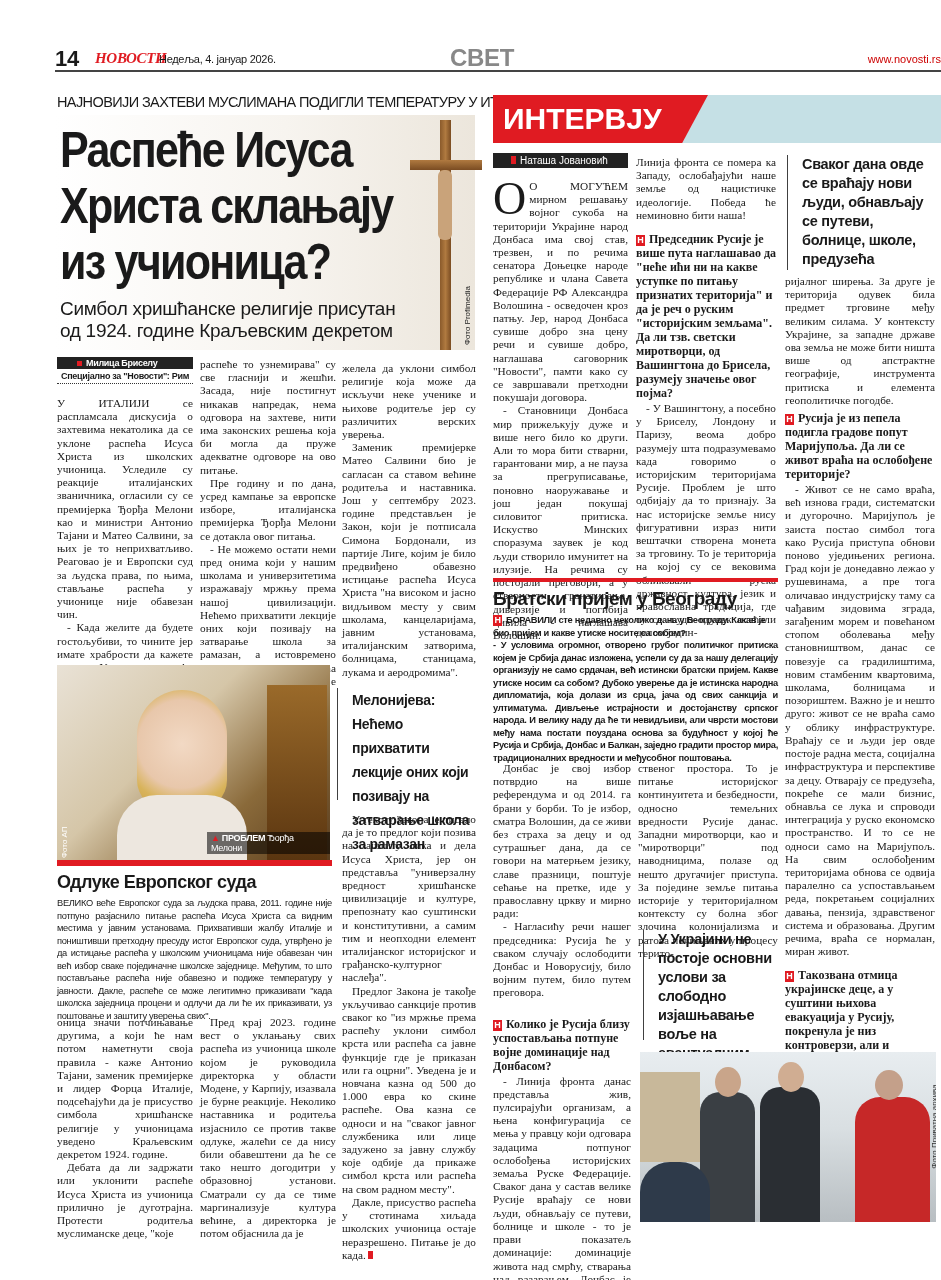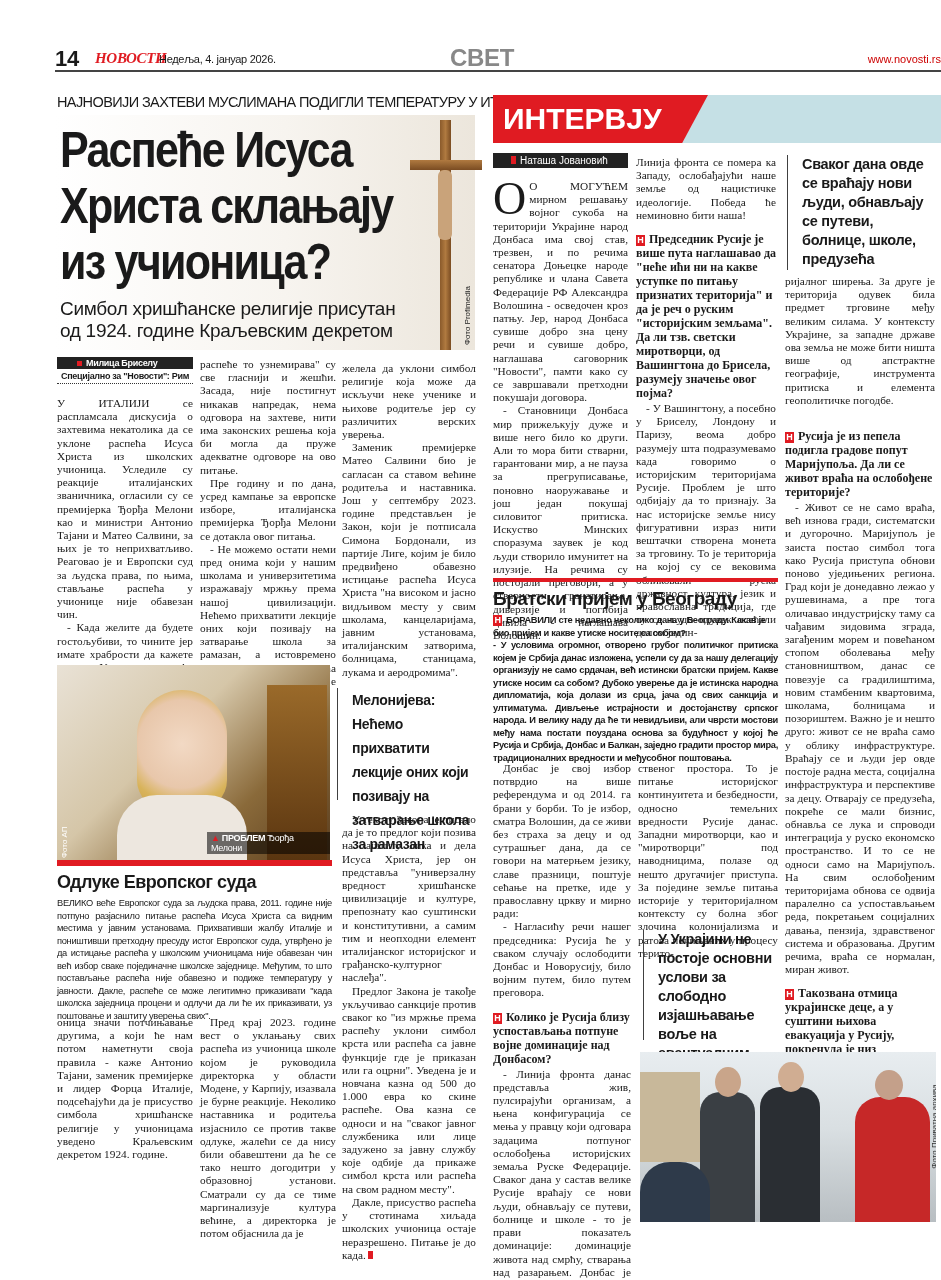--- a/index.html
+++ b/index.html
@@ -84,20 +84,21 @@
 </div>
 
 <div class="abs" style="left:57px;top:860px;width:275px;height:150px">
   <div style="height:6px;background:#e01b22"></div>
   <div class="sans" style="font-size:18px;font-weight:bold;margin:6px 0 4px;letter-spacing:-0.5px">Одлуке Европског суда</div>
   <div class="cond" style="font-size:9.3px;line-height:12.5px;text-align:justify">ВЕЛИКО веће Европског суда за људска права, 2011. године није потпуно разјаснило питање распећа Исуса Христа са видним местима у јавним установама. Прихвативши жалбу Италије и поништивши претходну пресуду истог Европског суда, утврђено је да истицање распећа у школским учионицама није обавезан чин већ избор сваке појединачне школске заједнице. Међутим, то што постављање распећа није обавезно и подиже температуру у јавности. Дакле, распеће се може легитимно приказивати "када школска заједница процени и одлучи да ли ће их приказивати, уз поштовање и заштиту уверења свих".</div>
 </div>
 
 <div class="abs body-text" style="left:57px;top:1016px;width:136px">
   <p style="text-indent:0">оница значи потчињавање другима, а који ће нам потом наметнути своја правила - каже Антонио Тајани, заменик премијерке и лидер Форца Италије, подсећајући да је присуство симбола хришћанске религије у учионицама уведено Краљевским декретом 1924. године.</p>
+  <p>Дебата да ли задржати или уклонити распеће Исуса Христа из учионица прилично је дуготрајна. Протести родитеља муслиманске деце, "које</p>
 </div>
 <div class="abs body-text" style="left:200px;top:1016px;width:136px">
   <p>Пред крај 2023. године вест о уклањању свих распећа из учионица школе којом је руководила директорка у области Модене, у Карпију, изазвала је бурне реакције. Неколико наставника и родитеља изјаснило се против такве одлуке, жалећи се да нису били обавештени да ће се тако нешто догодитри у образовној установи. Сматрали су да се тиме маргинализује култура већине, а директорка је потом објаснила да је</p>
 </div>
 
 <div class="abs" style="left:493px;top:95px;width:540px;height:48px;background:#c5e0e5">
   <div class="abs sans" style="left:0;top:0;width:215px;height:48px;background:#e01b22;color:#fff;font-size:30px;font-weight:bold;line-height:48px;padding-left:10px;clip-path:polygon(0 0,100% 0,88% 100%,0 100%)">ИНТЕРВЈУ</div>
 </div>
 
 <div class="abs" style="left:493px;top:153px;width:135px;background:#222;color:#fff;font-size:10px;padding:2px 0 2px 18px;font-family:Liberation Sans, sans-serif">
@@ -112,36 +113,36 @@
 <div class="abs body-text" style="left:636px;top:156px;width:140px">
   <p style="text-indent:0">Линија фронта се помера ка Западу, ослобађајући наше земље од нацистичке идеологије. Победа ће неминовно бити наша!</p>
   <div class="q" style="margin:10px 0 2px;text-align:left"><span class="qmark">Н</span><span>Председник Русије је више пута наглашавао да "неће ићи ни на какве уступке по питању признатих територија" и да је реч о руским "историјским земљама". Да ли тзв. светски миротворци, од Вашингтона до Брисела, разумеју значење овог појма?</span></div>
   <p>- У Вашингтону, а посебно у Бриселу, Лондону и Паризу, веома добро разумеју шта подразумевамо када говоримо о историјским територијама Русије. Проблем је што одбијају да то признају. За нас историјске земље нису фигуративни израз нити вештачки створена монета за трговину. То је територија на којој су се вековима обликовали руска државност, култура, језик и православна традиција, где су се људи одувек осећали делом једин-</p>
 </div>
 
 <div class="abs redbar cond" style="left:787px;top:155px;width:150px;height:115px;font-size:14.5px;line-height:19px;font-weight:bold">Сваког дана овде се враћају нови људи, обнављају се путеви, болнице, школе, предузећа</div>
 
 <div class="abs body-text" style="left:785px;top:275px;width:150px">
   <p style="text-indent:0">ријалног ширења. За друге је територија одувек била предмет трговине међу великим силама. У контексту Украјине, за западне државе ова земља не може бити ништа више од апстрактне географије, инструмента притиска и елемента геополитичке погодбе.</p>
-  <div class="q" style="margin:22px 0 2px;text-align:left"><span class="qmark">Н</span><span>Русија је из пепела подигла градове попут Маријупоља. Да ли се живот враћа на ослобођене територије?</span></div>
+  <div class="q" style="margin:4px 0 2px;text-align:left"><span class="qmark">Н</span><span>Русија је из пепела подигла градове попут Маријупоља. Да ли се живот враћа на ослобођене територије?</span></div>
   <p>- Живот се не само враћа, већ изнова гради, систематски и дугорочно. Маријупољ је заиста постао симбол тога како Русија приступа обнови поново уједињених региона. Град који је донедавно лежао у рушевинама, а пре тога оличавао индустријску таму са чађавим зидовима зграда, загађеним морем и повећаном стопом оболевања међу становништвом, данас се повезује са градилиштима, новим стамбеним квартовима, школама, болницама и позориштем. Важно је и нешто друго: живот се не враћа само у облику инфраструктуре. Враћају се и људи јер овде постоје радна места, социјална инфраструктура и перспективе за децу. Отварају се предузећа, покреће се мали бизнис, обнавља се лука и спроводи интеграција у руско економско пространство. И то се не односи само на Маријупољ. На свим ослобођеним територијама обнова се одвија паралелно са успостављањем реда, покретањем социјалних давања, пензија, здравственог система и образовања. Другим речима, враћа се нормалан, миран живот.</p>
   <div class="q" style="margin:10px 0 2px;text-align:left"><span class="qmark">Н</span><span>Такозвана отмица украјинске деце, а у суштини њихова евакуација у Русију, покренула је низ контроверзи, али и</span></div>
 </div>
 
 <div class="abs" style="left:493px;top:578px;width:285px;height:172px">
   <div style="height:4px;background:#e01b22"></div>
   <div class="sans" style="font-size:19px;font-weight:bold;margin:6px 0 4px;letter-spacing:-0.5px">Братски пријем у Београду</div>
   <div class="cond" style="font-size:9.3px;line-height:12.5px;font-weight:bold"><span class="qmark">Н</span><span>БОРАВИЛИ сте недавно неколико дана у Београду. Какав је био пријем и какве утиске носите са собом?</span></div>
   <div class="cond" style="font-size:9.3px;line-height:12.5px;text-align:justify;font-weight:bold">- У условима огромног, отворено грубог политичког притиска којем је Србија данас изложена, успели су да за нашу делегацију организују не само срдачан, већ истински братски пријем. Какве утиске носим са собом? Дубоко уверење да је истинска народна дипломатија, која долази из срца, јача од свих санкција и ултиматума. Дивљење истрајности и достојанству српског народа. И велику наду да ће ти невидљиви, али чврсти мостови међу нама постати поуздана основа за будућност у којој ће Русија и Србија, Донбас и Балкан, заједно градити простор мира, традиционалних вредности и међусобног поштовања.</div>
 </div>
 
 <div class="abs body-text" style="left:493px;top:762px;width:138px">
   <p>Донбас је свој избор потврдио на више референдума и од 2014. га брани у борби. То је избор, сматра Волошин, да се живи без страха за децу и од сутрашњег дана, да се говори на матерњем језику, славе празници, поштује сећање на претке, иде у православну цркву и мирно ради:</p>
   <p>- Нагласићу речи нашег председника: Русија ће у сваком случају ослободити Донбас и Новорусију, било војним путем, било путем преговора.</p>
-  <div class="q" style="margin:10px 0 2px;text-align:left"><span class="qmark">Н</span><span>Колико је Русија близу успостављања потпуне војне доминације над Донбасом?</span></div>
+  <div class="q" style="margin:17px 0 2px;text-align:left"><span class="qmark">Н</span><span>Колико је Русија близу успостављања потпуне војне доминације над Донбасом?</span></div>
   <p>- Линија фронта данас представља жив, пулсирајући организам, а њена конфигурација се мења у правцу који одговара задацима потпуног ослобођења историјских земаља Руске Федерације. Сваког дана у састав велике Русије враћају се нови људи, обнављају се путеви, болнице и школе - то је прави показатељ доминације: доминације живота над смрћу, стварања над разарањем. Донбас је био, јесте и биће руски.</p>
 </div>
 
 <div class="abs body-text" style="left:638px;top:762px;width:140px">
   <p style="text-indent:0">ственог простора. То је питање историјског континуитета и безбедности, односно темељних вредности Русије данас. Западни миротворци, као и "миротворци" под наводницима, полазе од нешто другачијег приступа. За поједине земље питања историје у територијалном контексту су болна због злочина колонијализма и ратова почињених у процесу терито-</p>
 </div>
 
 <div class="abs redbar cond" style="left:643px;top:930px;width:140px;height:110px;font-size:14.5px;line-height:19px;font-weight:bold">У Украјини не постоје основни услови за слободно изјашњавање воље на евентуалним изборима</div>
 
 <div class="abs" style="left:640px;top:1052px;width:296px;height:170px;background:linear-gradient(180deg,#e8edf0 0%,#d9dfe2 45%,#b8bec2 100%);overflow:hidden">

